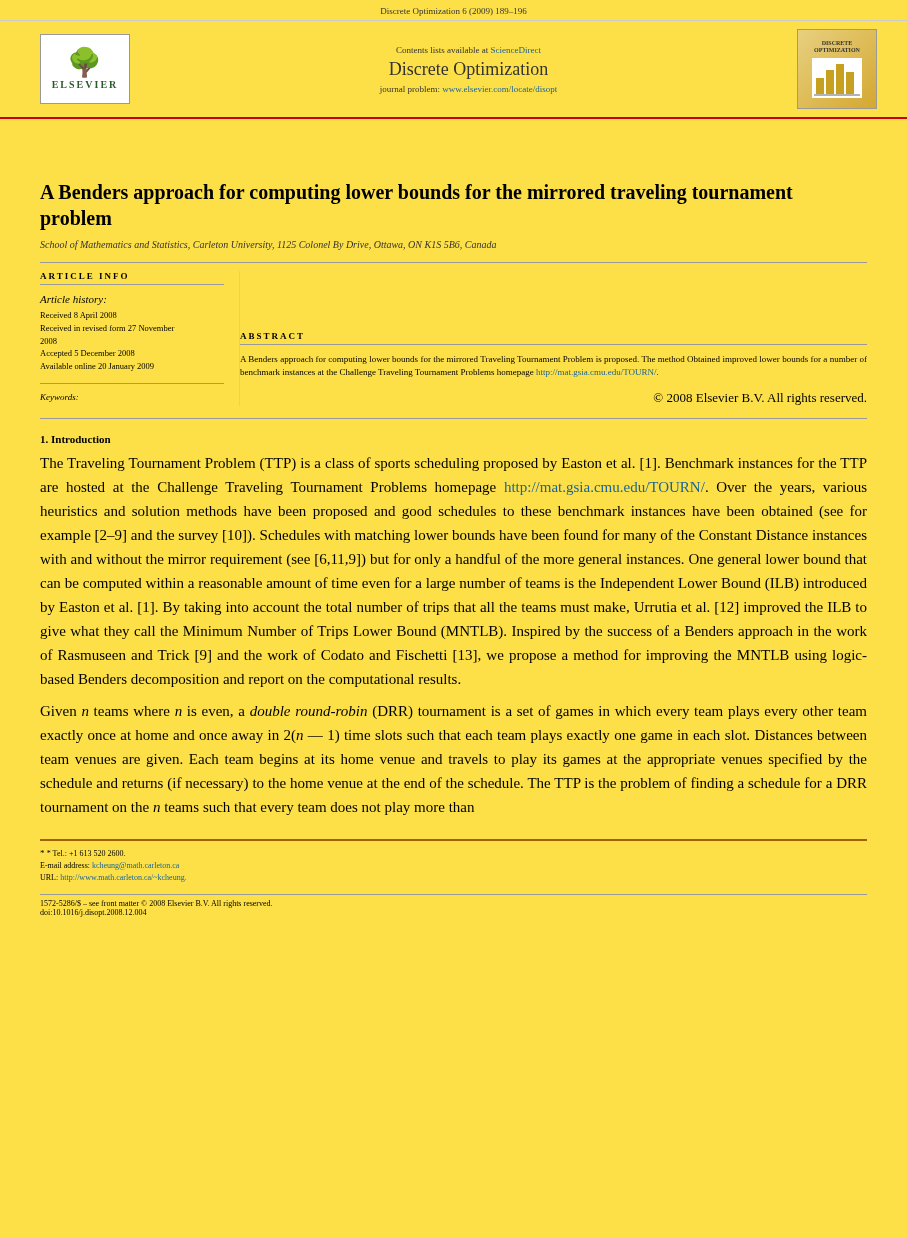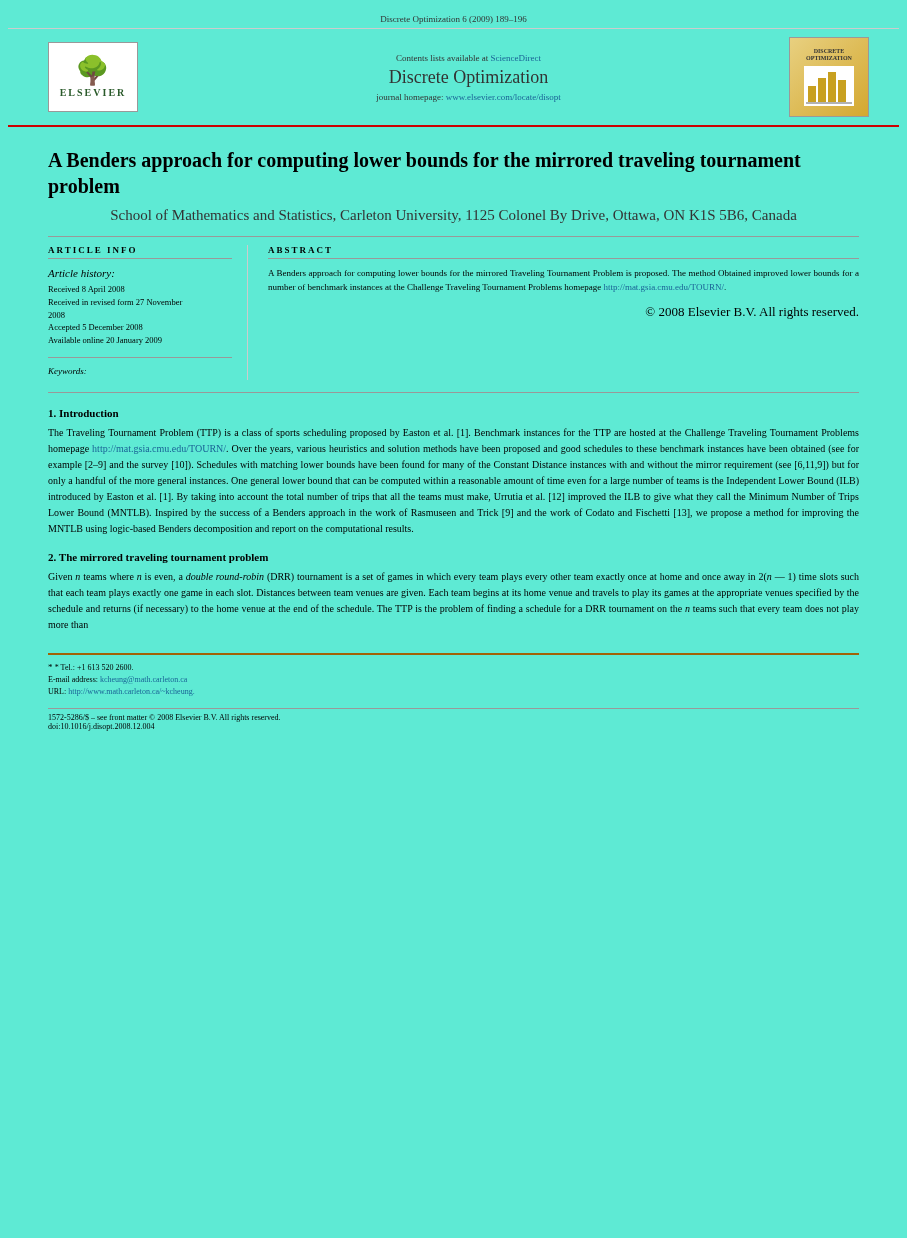--- a/index.html
+++ b/index.html
@@ -8,22 +8,22 @@
       font-family: "Times New Roman", Times, serif;
       font-size: 10px;
       color: #000;
       width: 907px;
       min-height: 1238px;
     }
 
     .page-wrapper {
       width: 907px;
       min-height: 1238px;
-      background: #5eead4;
-      padding: 8px;
+      background: #fde047;
+      padding: 0;
     }
 
     
     .journal-top-bar {
       text-align: center;
       font-size: 9px;
       padding: 6px 0 4px 0;
       color: #333;
       border-bottom: 1px solid #ccc;
     }
@@ -135,20 +135,21 @@
       height: 40px;
       background: #fff;
       display: flex;
       align-items: center;
       justify-content: center;
     }
 
     
     .main-content {
       padding: 20px 40px 10px 40px;
+      margin-top: 40px;
     }
 
     .paper-title {
       font-size: 20px;
       font-weight: bold;
       color: #000;
       font-family: Georgia, serif;
       line-height: 1.3;
       margin-bottom: 8px;
     }
@@ -157,37 +158,37 @@
       font-size: 12px;
       color: #000;
       margin-bottom: 2px;
     }
 
     .paper-author sup {
       font-size: 10px;
     }
 
     .paper-affiliation {
-      font-size: 15px;
+      font-size: 10px;
+      font-style: italic;
       color: #333;
       margin-bottom: 12px;
-      text-align: center;
     }
 
     .divider-line {
       border: none;
       border-top: 1px solid #999;
       margin: 8px 0;
     }
 
     
     .two-col-section {
       display: flex;
-      gap: 20px;
       margin-bottom: 12px;
+      align-items: flex-end;
     }
 
     .article-info-col {
       width: 200px;
       flex-shrink: 0;
       border-right: 1px solid #ccc;
       padding-right: 15px;
     }
 
     .abstract-col {
@@ -253,21 +254,21 @@
 
     
     .section-heading {
       font-size: 11px;
       font-weight: bold;
       color: #000;
       margin: 14px 0 6px 0;
     }
 
     .body-text {
-      font-size: 10px;
+      font-size: 15px;
       color: #000;
       line-height: 1.6;
       text-align: justify;
       margin-bottom: 8px;
     }
 
     .body-text a {
       color: #1a6396;
       text-decoration: none;
     }
@@ -320,21 +321,21 @@
       </div>
     </div>
 
     <div class="journal-header-center">
       <div class="science-direct-link">
         <span>Contents lists available at</span>
         <a href="#">ScienceDirect</a>
       </div>
       <div class="journal-main-title">Discrete Optimization</div>
       <div class="journal-homepage">
-        <span>journal homepage:</span>
+        <span>journal problem:</span>
         <a href="#">www.elsevier.com/locate/disopt</a>
       </div>
     </div>
 
     <div class="journal-cover-box">
       <div class="cover-title">DISCRETE<br>OPTIMIZATION</div>
       <div class="cover-graphic">
         <svg width="46" height="36" viewBox="0 0 46 36">
           <rect x="2" y="18" width="8" height="16" fill="#c8a020"></rect>
           <rect x="12" y="10" width="8" height="24" fill="#c8a020"></rect>
@@ -400,21 +401,20 @@
       have been obtained (see for example [2–9] and the survey [10]). Schedules with matching lower bounds have been found
       for many of the Constant Distance instances with and without the mirror requirement (see [6,11,9]) but for only a handful of
       the more general instances. One general lower bound that can be computed within a reasonable amount of time even for a
       large number of teams is the Independent Lower Bound (ILB) introduced by Easton et al. [1]. By taking into account the total
       number of trips that all the teams must make, Urrutia et al. [12] improved the ILB to give what they call the Minimum Number
       of Trips Lower Bound (MNTLB). Inspired by the success of a Benders approach in the work of Rasmuseen and Trick [9] and the
       work of Codato and Fischetti [13], we propose a method for improving the MNTLB using logic-based Benders decomposition
       and report on the computational results.
     </div>
 
-    <div class="section-heading">2.  The mirrored traveling tournament problem</div>
 
     <div class="body-text">
       Given <i>n</i> teams where <i>n</i> is even, a <i>double round-robin</i> (DRR) tournament is a set of games in which every team plays every
       other team exactly once at home and once away in 2(<i>n</i> — 1) time slots such that each team plays exactly one game in each
       slot. Distances between team venues are given. Each team begins at its home venue and travels to play its games at the
       appropriate venues specified by the schedule and returns (if necessary) to the home venue at the end of the schedule. The
       TTP is the problem of finding a schedule for a DRR tournament on the <i>n</i> teams such that every team does not play more than
     </div>
 
     <div class="footer-section">

